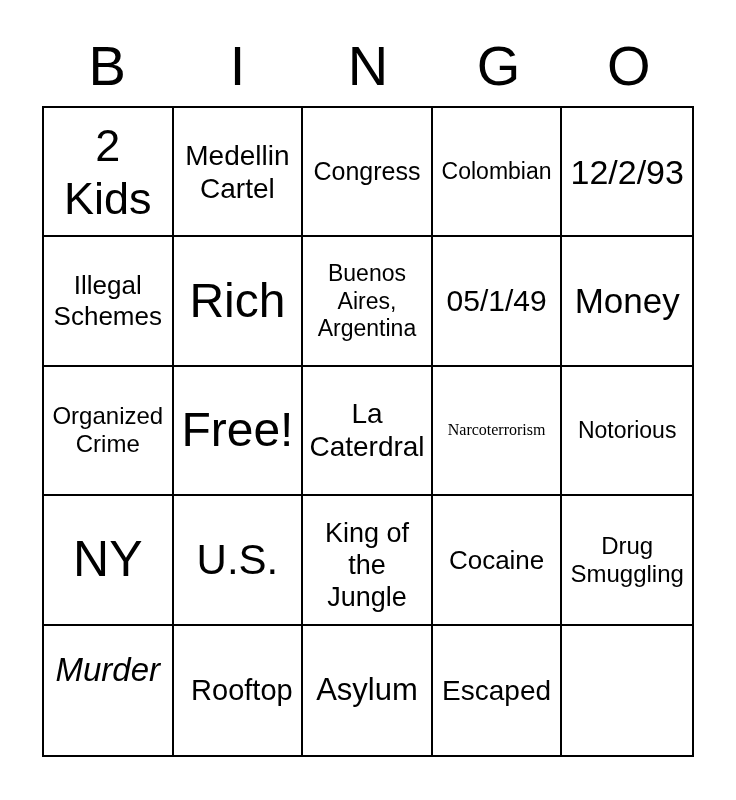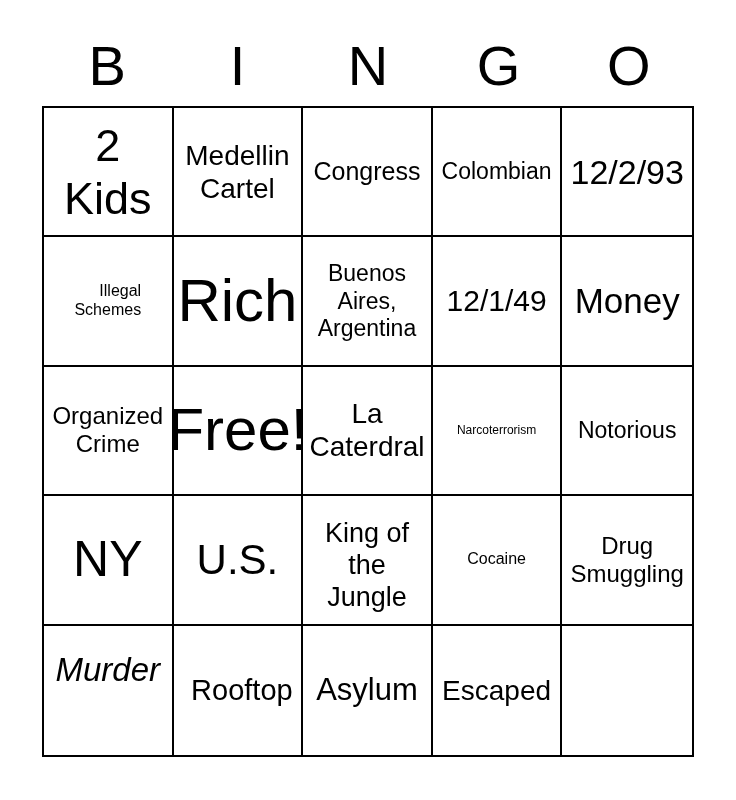--- a/index.html
+++ b/index.html
@@ -62,37 +62,37 @@
     background: #ffffff;
   }
   .cell:nth-child(5n) { border-right: none; }
   .cell:nth-child(n+21) { border-bottom: none; }
   .cell-text {
     white-space: pre-line;
     line-height: 1.18;
     color: #000000;
   }
   .raise { position: relative; top: -20px; font-style: italic; }
-  .fs16 { font-size: 12px; }
+  .fs16 { font-size: 16px; font-family: Liberation Serif, serif; }
   .fs23 { font-size: 23px; }
   .fs24 { font-size: 24px; }
   .fs25 { font-size: 25px; }
-  .fs26 { font-size: 16px; text-align: right; }
+  .fs26 { font-size: 26px; }
   .fs27 { font-size: 27px; margin-top: 12px; }
   .fs28 { font-size: 28px; }
   .fs29 { font-size: 29px; margin-left: 9px; }
   .fs30 { font-size: 30px; }
   .fs31 { font-size: 31px; text-align: right; }
   .fs33 { font-size: 33px; }
   .fs34 { font-size: 34px; }
   .fs35 { font-size: 35px; }
   .fs36 { font-size: 36px; }
   .fs42 { font-size: 42px; }
   .fs45 { font-size: 45px; }
-  .fs48 { font-size: 60px; }
+  .fs48 { font-size: 48px; }
   .fs50 { font-size: 50px; }
 </style>
 </head>
 <body>
 
 <div class="card">
 
   <div class="bingo-header">
     <span class="letter">B</span>
     <span class="letter">I</span>
@@ -127,21 +127,21 @@
       </div>
     <div class="cell">
         <span class="cell-text fs48">Rich</span>
       </div>
     <div class="cell">
         <span class="cell-text fs23">Buenos
 Aires,
 Argentina</span>
       </div>
     <div class="cell">
-        <span class="cell-text fs30">12/1/49</span>
+        <span class="cell-text fs30">05/1/49</span>
       </div>
     <div class="cell">
         <span class="cell-text fs35">Money</span>
       </div>
 
     <div class="cell">
         <span class="cell-text fs24">Organized
 Crime</span>
       </div>
     <div class="cell">

